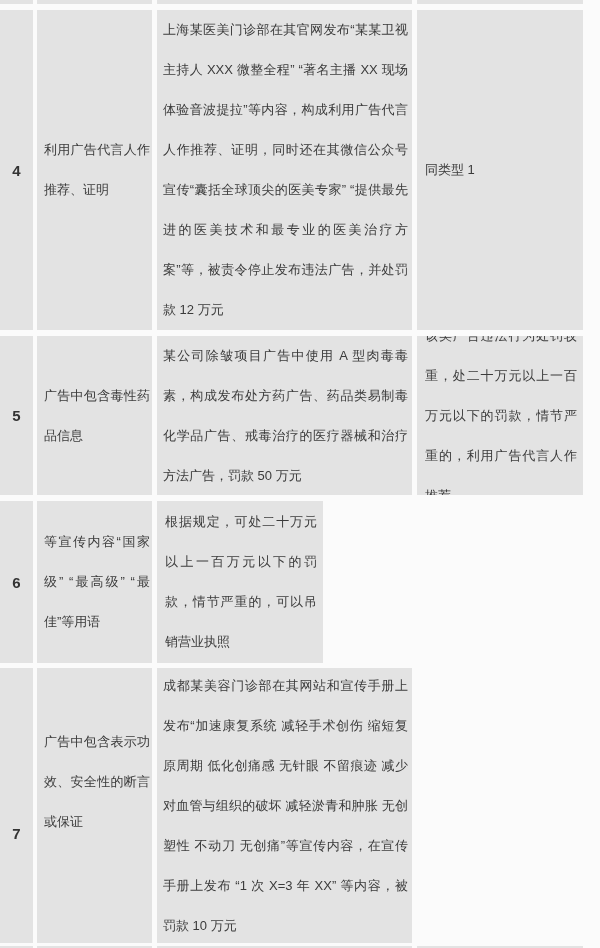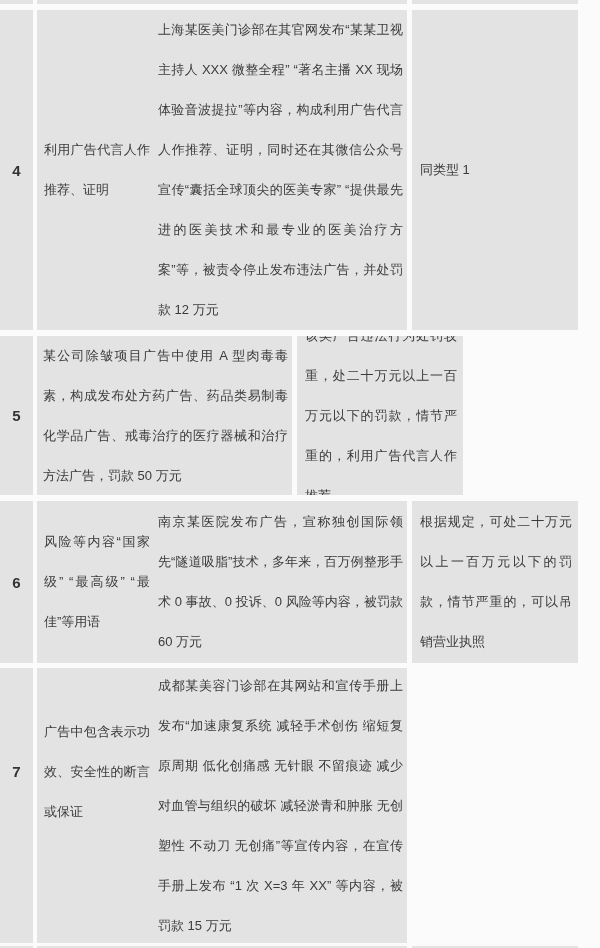--- a/index.html
+++ b/index.html
@@ -16,38 +16,38 @@
   .row{display:flex;}
   .cell{
     background:#e3e3e3;
     color:#3b3b3b;
     box-sizing:border-box;
     overflow:hidden;
   }
   
   .c-num {width:33px; margin-right:4px; display:flex;align-items:center;justify-content:center;
           font-weight:bold;font-size:15px;color:#333;}
-  .c-type{width:115px;display:flex;align-items:center;
+  .c-type{width:115px;margin-right:5px; display:flex;align-items:center;
           padding:0 2px 0 7px;font-size:13px;line-height:40px;}
   .c-case{width:255px;margin-right:5px; display:flex;align-items:center;
           padding:0 4px 0 6px;font-size:13px;line-height:40px;}
   .c-note{width:166px; display:flex;align-items:center;
           padding:0 6px 0 8px;font-size:13px;line-height:40px;}
   .c-type span,.c-case span,.c-note span{
     display:block;text-align:justify;
   }
   
   .sliver-top   {height:4px;  margin-bottom:6px;}
   .row-4        {height:320px;margin-bottom:6px;}
   .row-5        {height:159px;margin-bottom:6px;}
   .row-6        {height:162px;margin-bottom:5px;}
   .row-7        {height:275px;margin-bottom:3px;}
   .sliver-bottom{height:2px;}
   
-  .lift{padding-bottom:68px;}
+  .lift{padding-bottom:101px;align-items:flex-end;}
 </style>
 </head>
 <body>
 
 <div class="page">
 
   <div class="row sliver-top">
     <div class="cell c-num"></div>
     <div class="cell c-type"></div>
     <div class="cell c-case"></div>
@@ -62,48 +62,48 @@
     <div class="cell c-case">
         <span>上海某医美门诊部在其官网发布“某某卫视主持人 XXX 微整全程” “著名主播 XX 现场体验音波提拉”等内容，构成利用广告代言人作推荐、证明，同时还在其微信公众号宣传“囊括全球顶尖的医美专家” “提供最先进的医美技术和最专业的医美治疗方案”等，被责令停止发布违法广告，并处罚款 12 万元</span>
       </div>
     <div class="cell c-note">
         <span>同类型 1</span>
       </div>
   </div>
 
   <div class="row row-5">
     <div class="cell c-num">5</div>
+    <div class="cell c-type">
+        <span>广告中包含毒性药品信息</span>
+      </div>
     <div class="cell c-case">
         <span>某公司除皱项目广告中使用 A 型肉毒毒素，构成发布处方药广告、药品类易制毒化学品广告、戒毒治疗的医疗器械和治疗方法广告，罚款 50 万元</span>
       </div>
     <div class="cell c-note">
         <span>该类广告违法行为处罚较重，处二十万元以上一百万元以下的罚款，情节严重的，利用广告代言人作推荐</span>
       </div>
   </div>
 
   <div class="row row-6">
     <div class="cell c-num">6</div>
     <div class="cell c-type">
-        <span>风险等内容“国家级” “最高级” “最佳”等用语</span>
-      </div>
-    <div class="cell c-case">
-        <span>南京某医院发布广告，宣称独创国际领先“隧道吸脂”技术，多年来，百万例整形手术 0 事故、0 投诉、0 风险等内容，被罚款 60 万元</span>
+        <span>等宣传内容“国家级” “最高级” “最佳”等用语</span>
       </div>
     <div class="cell c-note">
         <span>根据规定，可处二十万元以上一百万元以下的罚款，情节严重的，可以吊销营业执照</span>
       </div>
   </div>
 
   <div class="row row-7">
     <div class="cell c-num lift">7</div>
     <div class="cell c-type lift">
         <span>广告中包含表示功效、安全性的断言或保证</span>
       </div>
     <div class="cell c-case">
-        <span>成都某美容门诊部在其网站和宣传手册上发布“加速康复系统 减轻手术创伤 缩短复原周期 低化创痛感 无针眼 不留痕迹 减少对血管与组织的破坏 减轻淤青和肿胀 无创塑性 不动刀 无创痛”等宣传内容，在宣传手册上发布 “1 次 X=3 年 XX” 等内容，被罚款 15 万元</span>
+        <span>成都某美容门诊部在其网站和宣传手册上发布“加速康复系统 减轻手术创伤 缩短复原周期 低化创痛感 无针眼 不留痕迹 减少对血管与组织的破坏 减轻淤青和肿胀 无创塑性 不动刀 无创痛”等宣传内容，在宣传手册上发布 “1 次 X=3 年 XX” 等内容，被罚款 10 万元</span>
       </div>
   </div>
 
   <div class="row sliver-bottom">
     <div class="cell c-num"></div>
     <div class="cell c-type"></div>
     <div class="cell c-case"></div>
     <div class="cell c-note"></div>
   </div>
 

